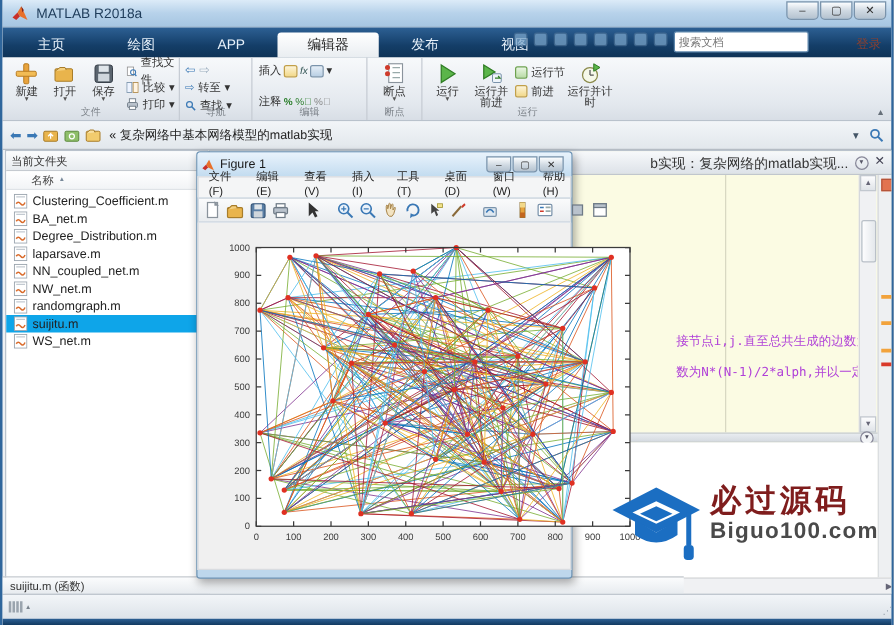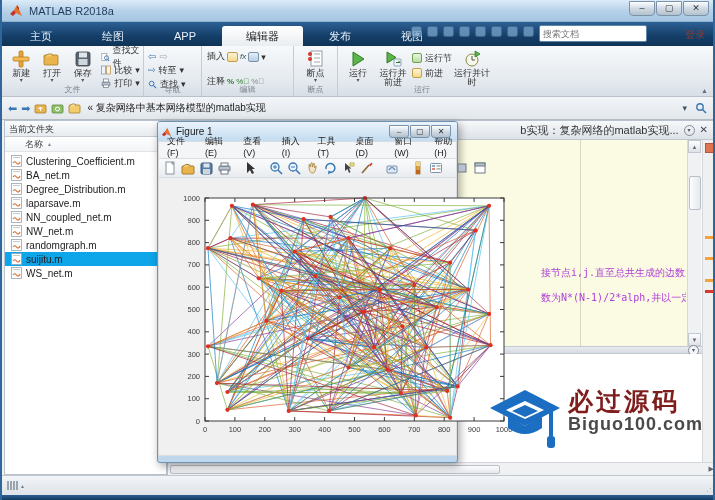--- a/index.html
+++ b/index.html
@@ -482,20 +482,23 @@
     <div class="ediv">
       <span class="ecirc">▾</span>
     </div>
     <div class="etile2"></div>
     <div class="ehscroll">
       <div class="eh-thumb"></div>
       <span class="eh-btn">▶</span>
     </div>
   </div>
 
+  <div class="statusbar1">
+    <span>suijitu.m (函数)</span>
+  </div>
   <div class="bottombar">
     <div class="grip">
         <i></i>
         <i></i>
         <i></i>
         <i></i>
         <span class="caret">▴</span>
       </div>
     <div class="rgrip">⋰</div>
   </div>

